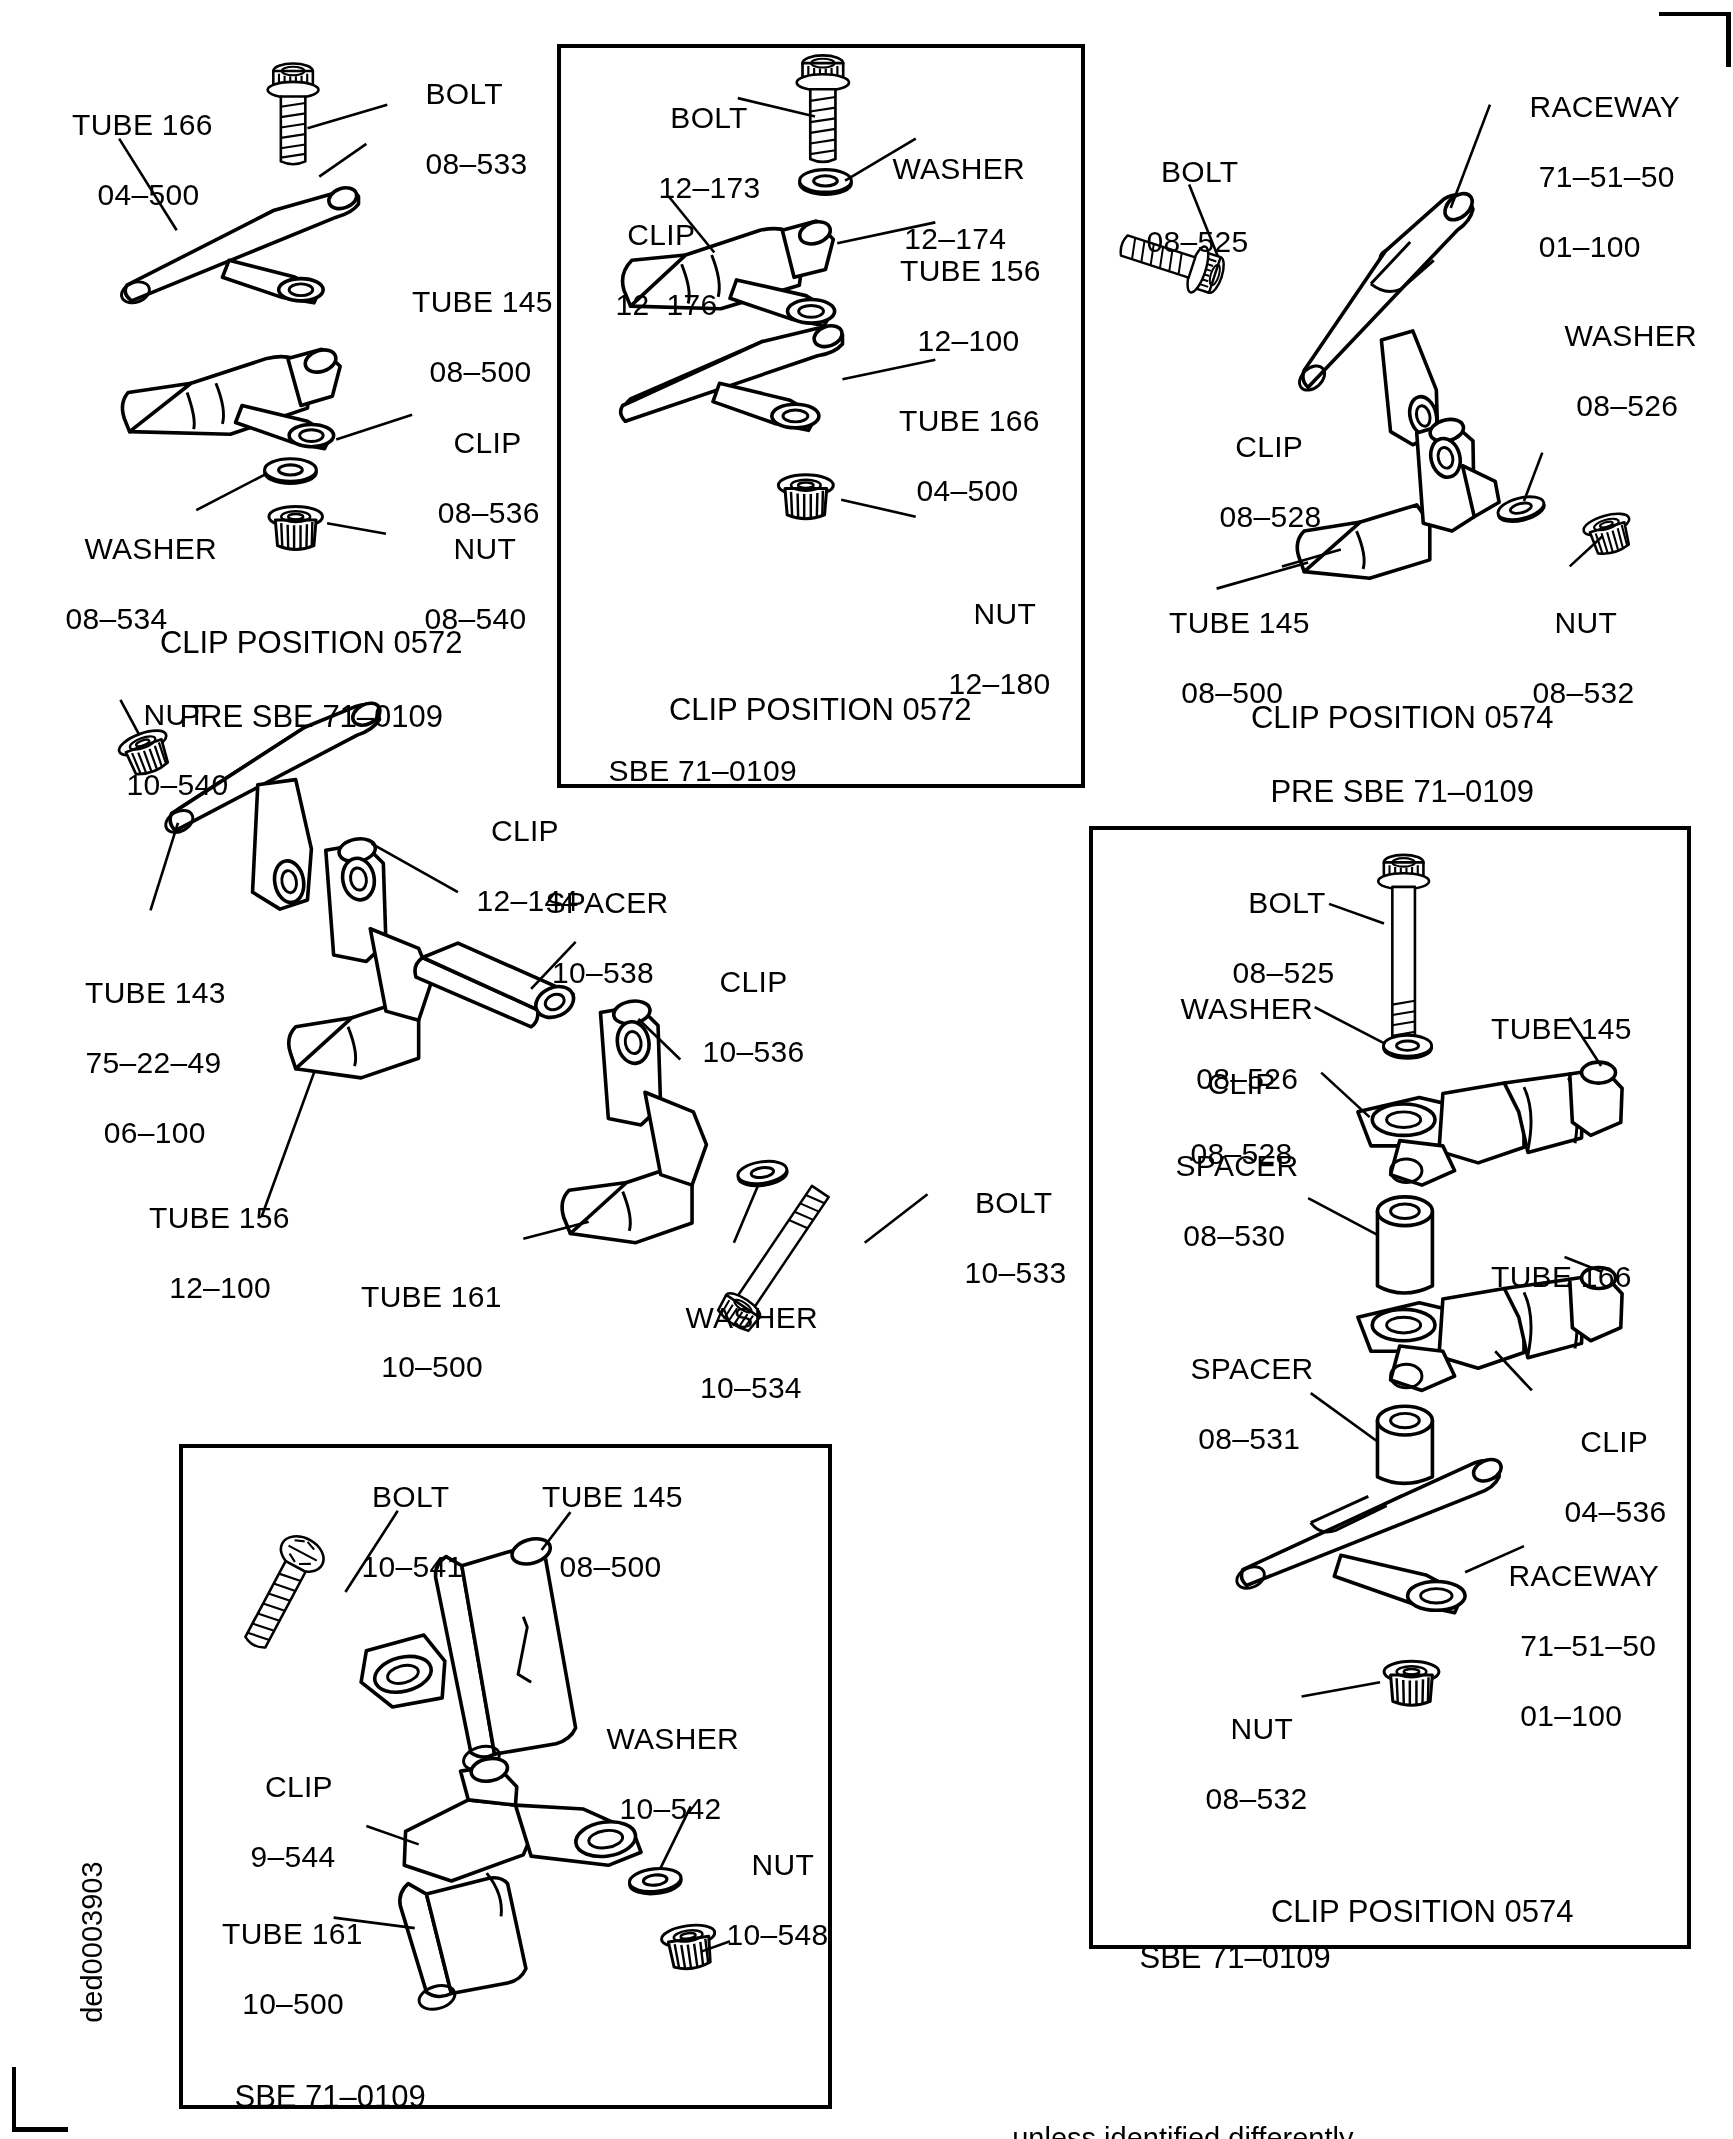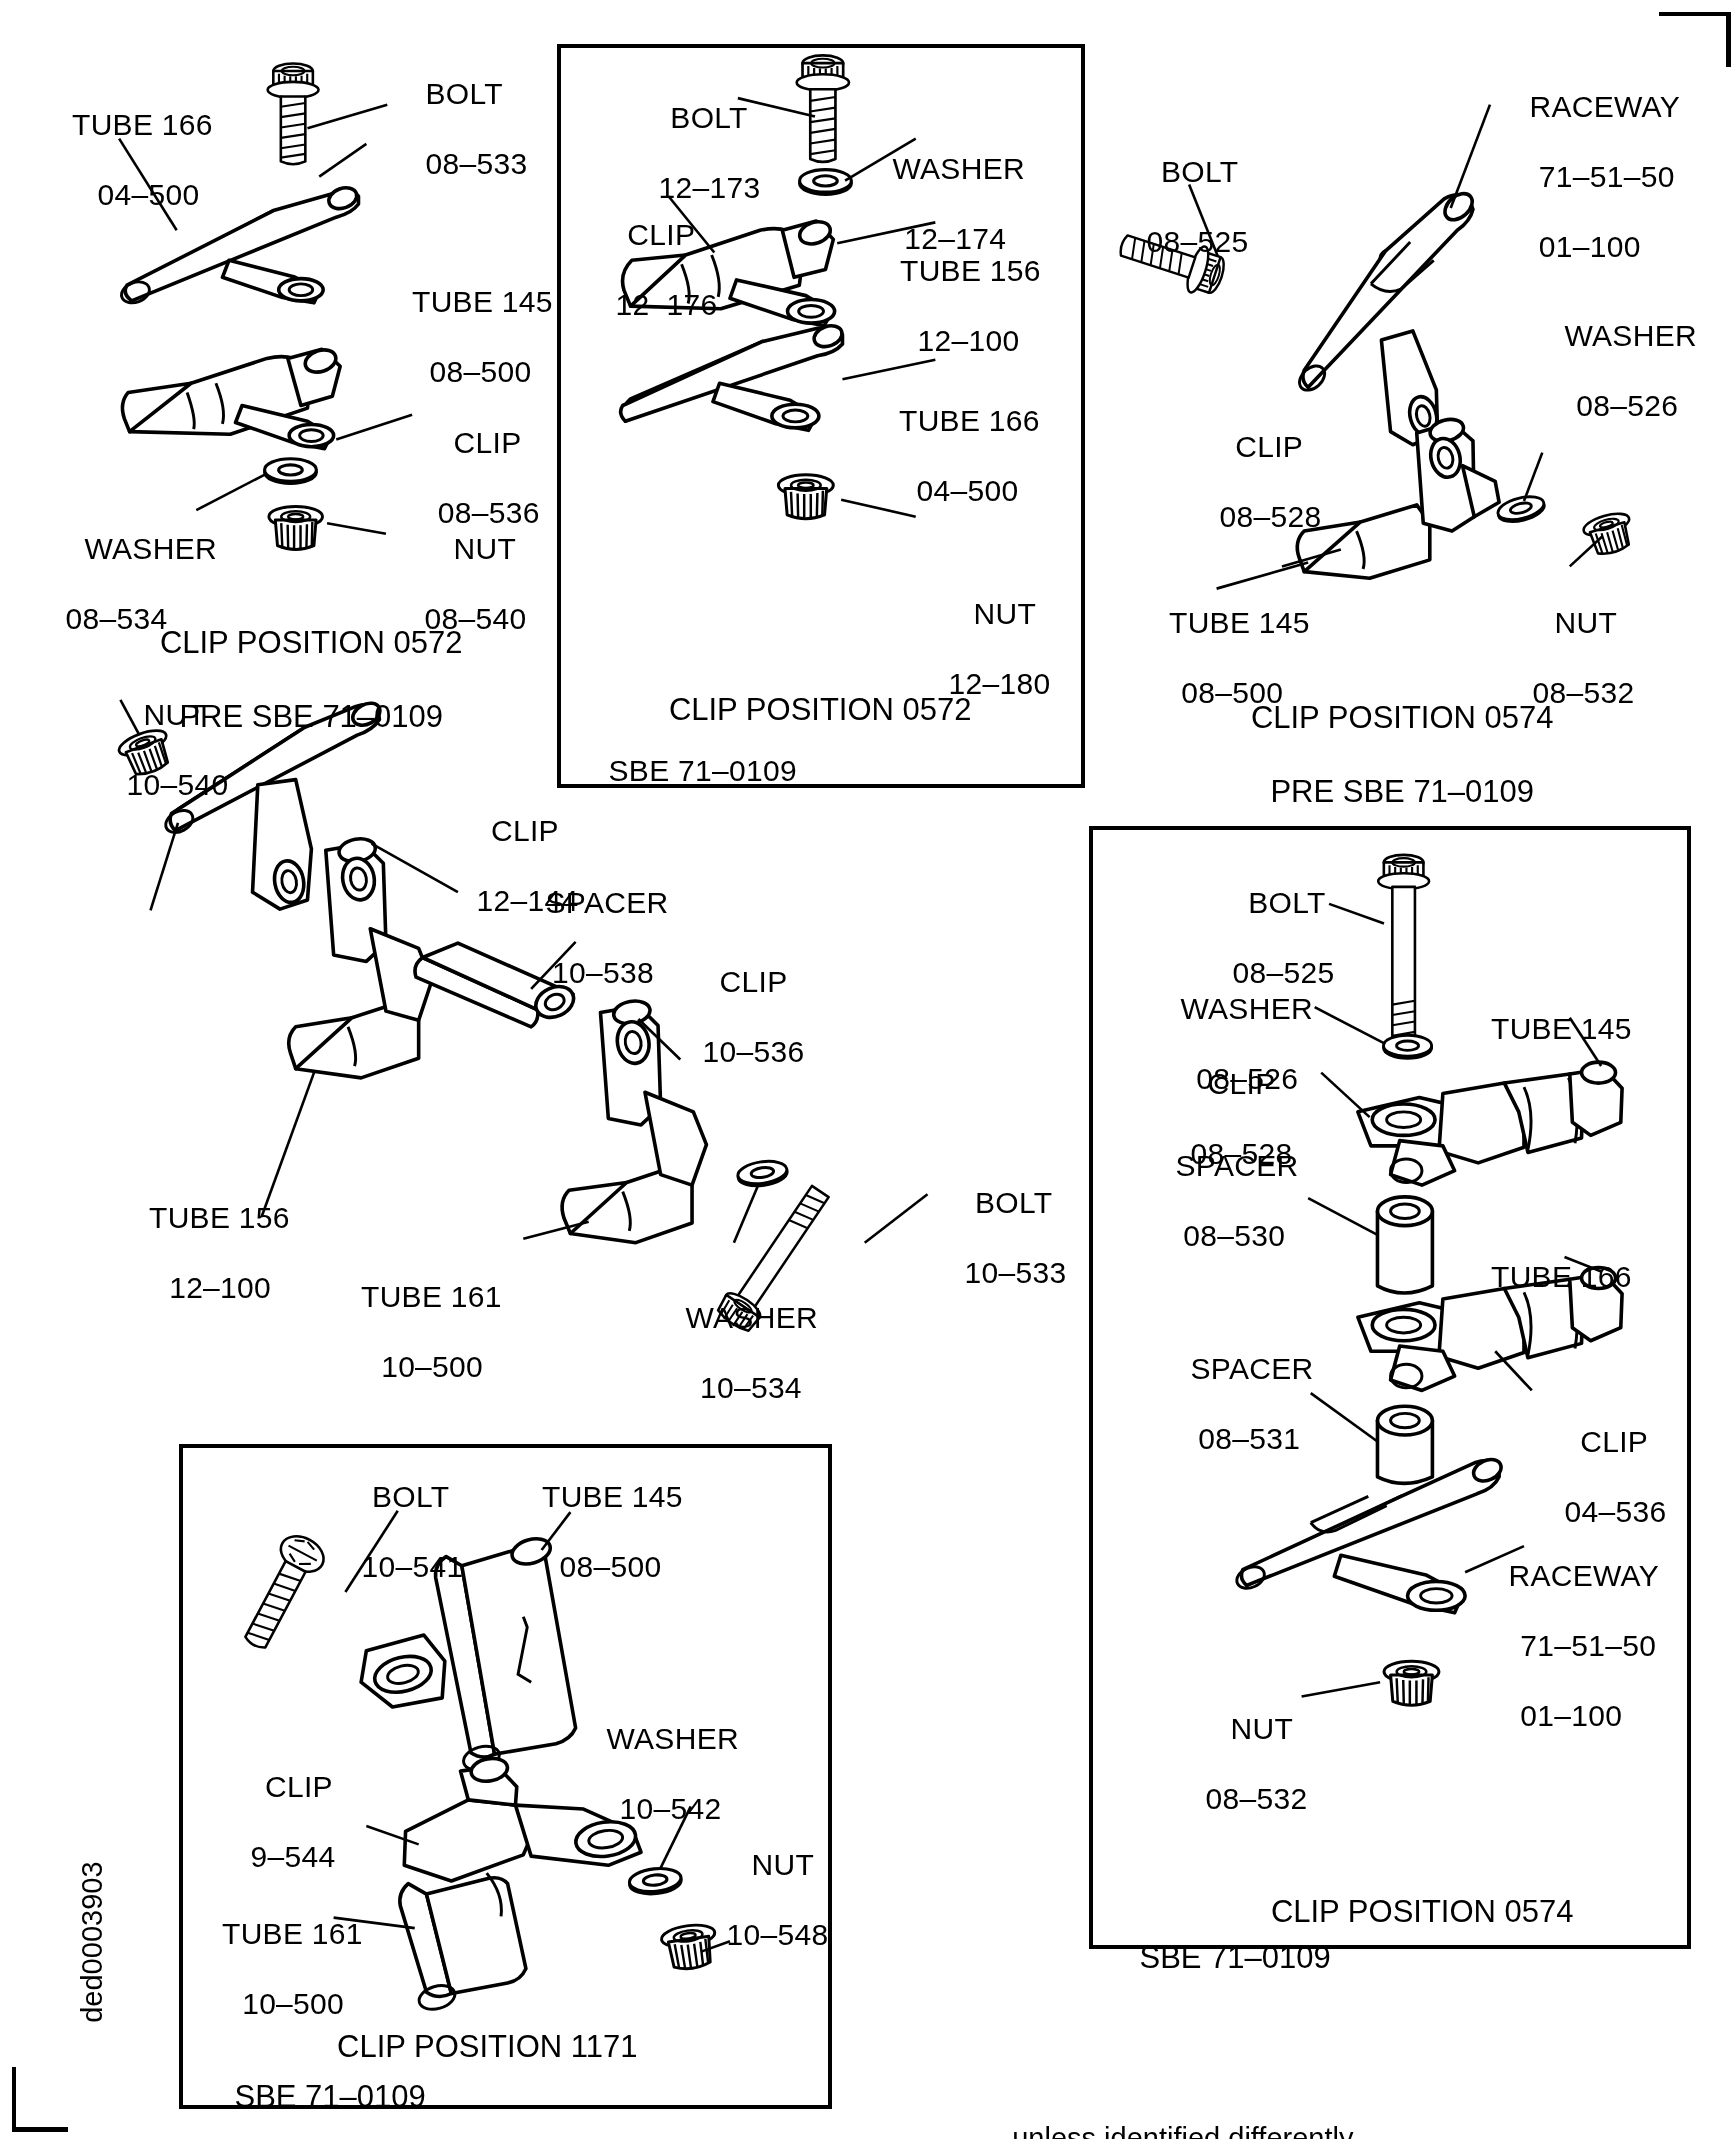--- a/index.html
+++ b/index.html
@@ -520,20 +520,25 @@
   </div>
   <div class="cap c" style="left:1385px; top:662px;">
     <span>CLIP POSITION 0574</span><br>
     <span>PRE SBE 71–0109</span>
   </div>
 
   <div class="lbl" style="left:92px; top:662px;">
     <span style="display:inline-block; padding-left:17px;">NUT</span><br>
     <span>10–540</span>
   </div>
+  <div class="lbl" style="left:51px; top:940px;">
+    <span>TUBE 143</span><br>
+    <span>75–22–49</span><br>
+    <span style="display:inline-block; padding-left:18.3px;">06–100</span>
+  </div>
   <div class="lbl" style="left:442px; top:778px;">
     <span style="display:inline-block; padding-left:14.4px;">CLIP</span><br>
     <span>12–144</span>
   </div>
   <div class="lbl" style="left:511px; top:850px;">
     <span>SPACER</span><br>
     <span style="display:inline-block; padding-left:6.5px;">10–538</span>
   </div>
   <div class="lbl" style="left:668px; top:929px;">
     <span style="display:inline-block; padding-left:17px;">CLIP</span><br>
@@ -572,23 +577,20 @@
     <span style="display:inline-block; padding-left:14.4px;">CLIP</span><br>
     <span>9–544</span>
   </div>
   <div class="lbl" style="left:188px; top:1881px;">
     <span>TUBE 161</span><br>
     <span style="display:inline-block; padding-left:19.6px;">10–500</span>
   </div>
   <div class="lbl" style="left:692px; top:1812px;">
     <span style="display:inline-block; padding-left:25px;">NUT</span><br>
     <span>10–548</span>
-  </div>
-  <div class="cap c" style="left:470px; top:1991px;">
-    <span>CLIP POSITION 1171</span>
   </div>
   <div class="cap" style="left:200px; top:2041px;">
     <span>SBE 71–0109</span>
   </div>
 
   <div class="lbl" style="left:1198px; top:850px;">
     <span style="display:inline-block; padding-left:15.7px;">BOLT</span><br>
     <span>08–525</span>
   </div>
   <div class="lbl" style="left:1146px; top:956px;">

